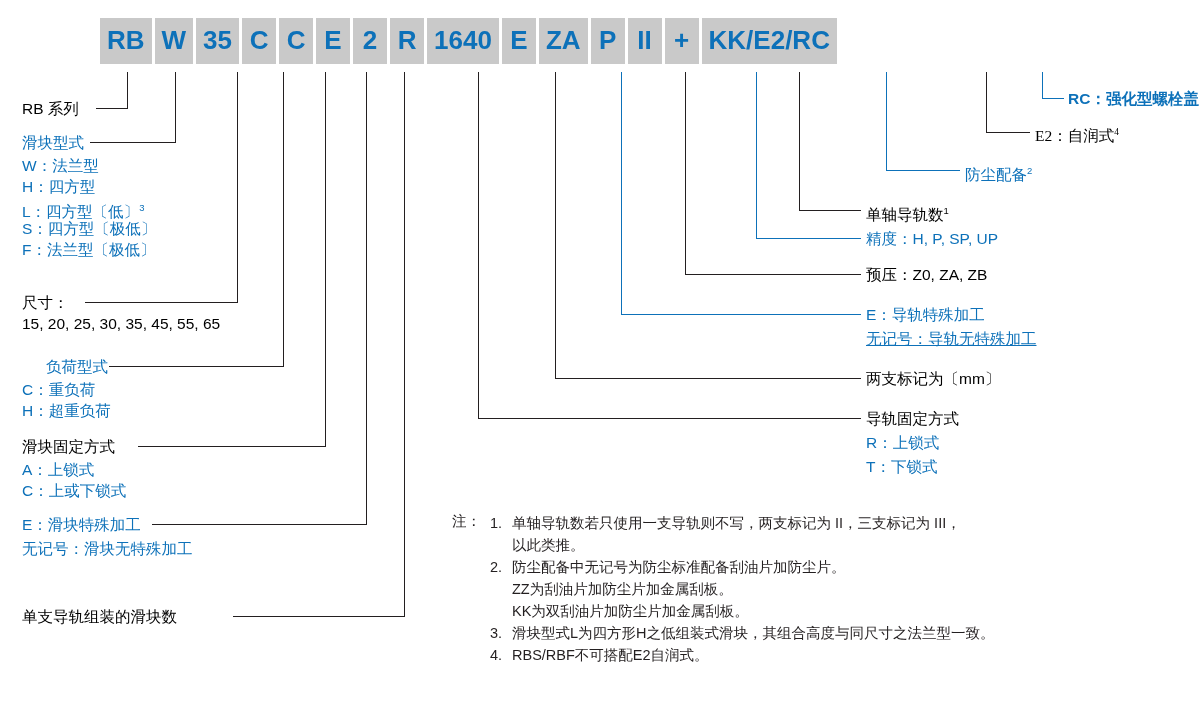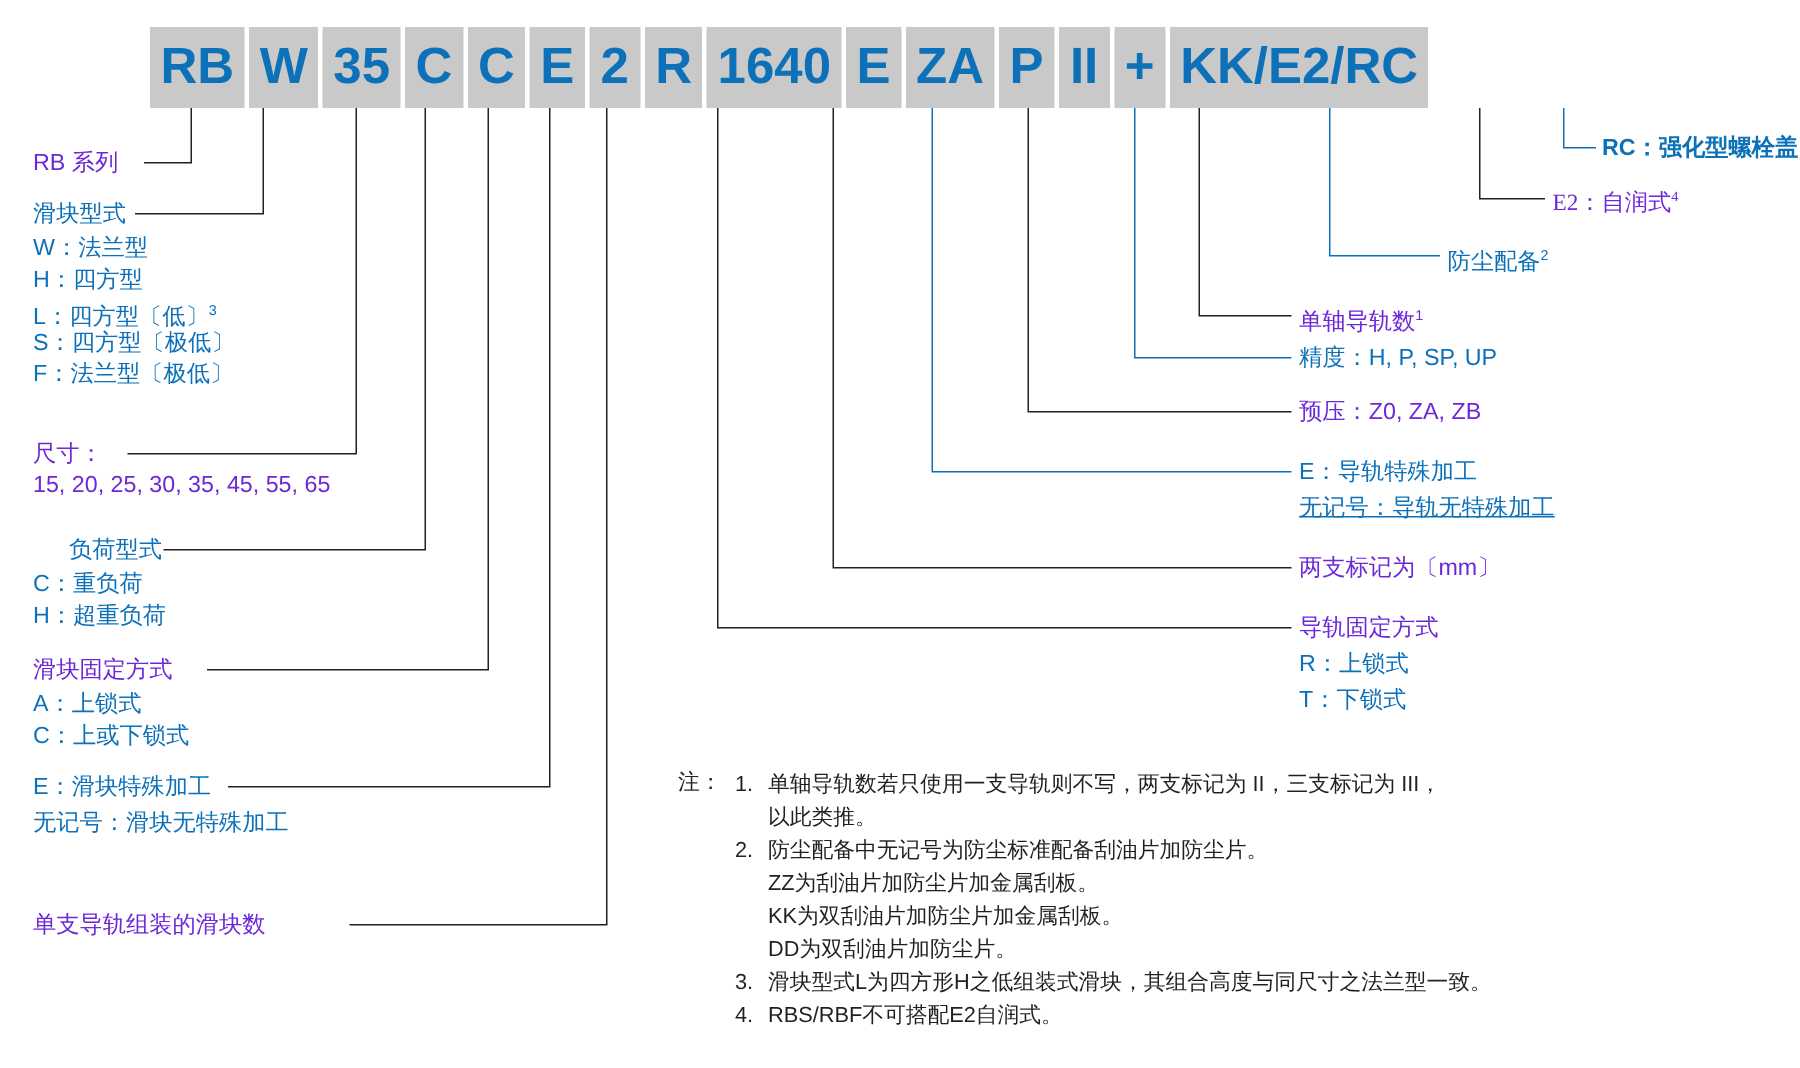--- a/index.html
+++ b/index.html
@@ -26,21 +26,21 @@
     position: absolute;
     top: 18px;
     left: 100px;
     display: flex;
     align-items: stretch;
     gap: 3px;
   }
   .code-cell {
     background: #c9c9c9;
     color: #0d71b9;
-    font-size: 34px;
+    font-size: 26px;
     font-weight: bold;
     line-height: 1;
     padding: 9px 7px 11px 7px;
     text-align: center;
     min-width: 34px;
     box-sizing: border-box;
     letter-spacing: 0px;
   }
 
   
@@ -52,21 +52,21 @@
   .ln.h { height: 1px; }
   .ln.blue { background: #0d71b9; }
 
   
   .lbl {
     position: absolute;
     font-size: 15.5px;
     line-height: 21px;
     white-space: nowrap;
   }
-  .lbl.black { color: #6d28d9; }
+  .lbl.black { color: #000000; }
   .lbl.blue  { color: #0d71b9; }
   .lbl sup {
     font-size: 9.5px;
     vertical-align: super;
   }
   .notes-title {
     position: absolute;
     left: 452px;
     top: 512px;
     font-size: 14.5px;
@@ -205,21 +205,20 @@
         <div class="note-body">单轴导轨数若只使用一支导轨则不写，两支标记为 II，三支标记为 III，</div>
         <div class="note-body">以此类推。</div>
       </div>
     </div>
     <div class="note-item">
       <div class="note-num">2.</div>
       <div>
         <div class="note-body">防尘配备中无记号为防尘标准配备刮油片加防尘片。</div>
         <div class="note-body">ZZ为刮油片加防尘片加金属刮板。</div>
         <div class="note-body">KK为双刮油片加防尘片加金属刮板。</div>
-        <div class="note-body">DD为双刮油片加防尘片。</div>
       </div>
     </div>
     <div class="note-item">
       <div class="note-num">3.</div>
       <div>
         <div class="note-body">滑块型式L为四方形H之低组装式滑块，其组合高度与同尺寸之法兰型一致。</div>
       </div>
     </div>
     <div class="note-item">
       <div class="note-num">4.</div>

